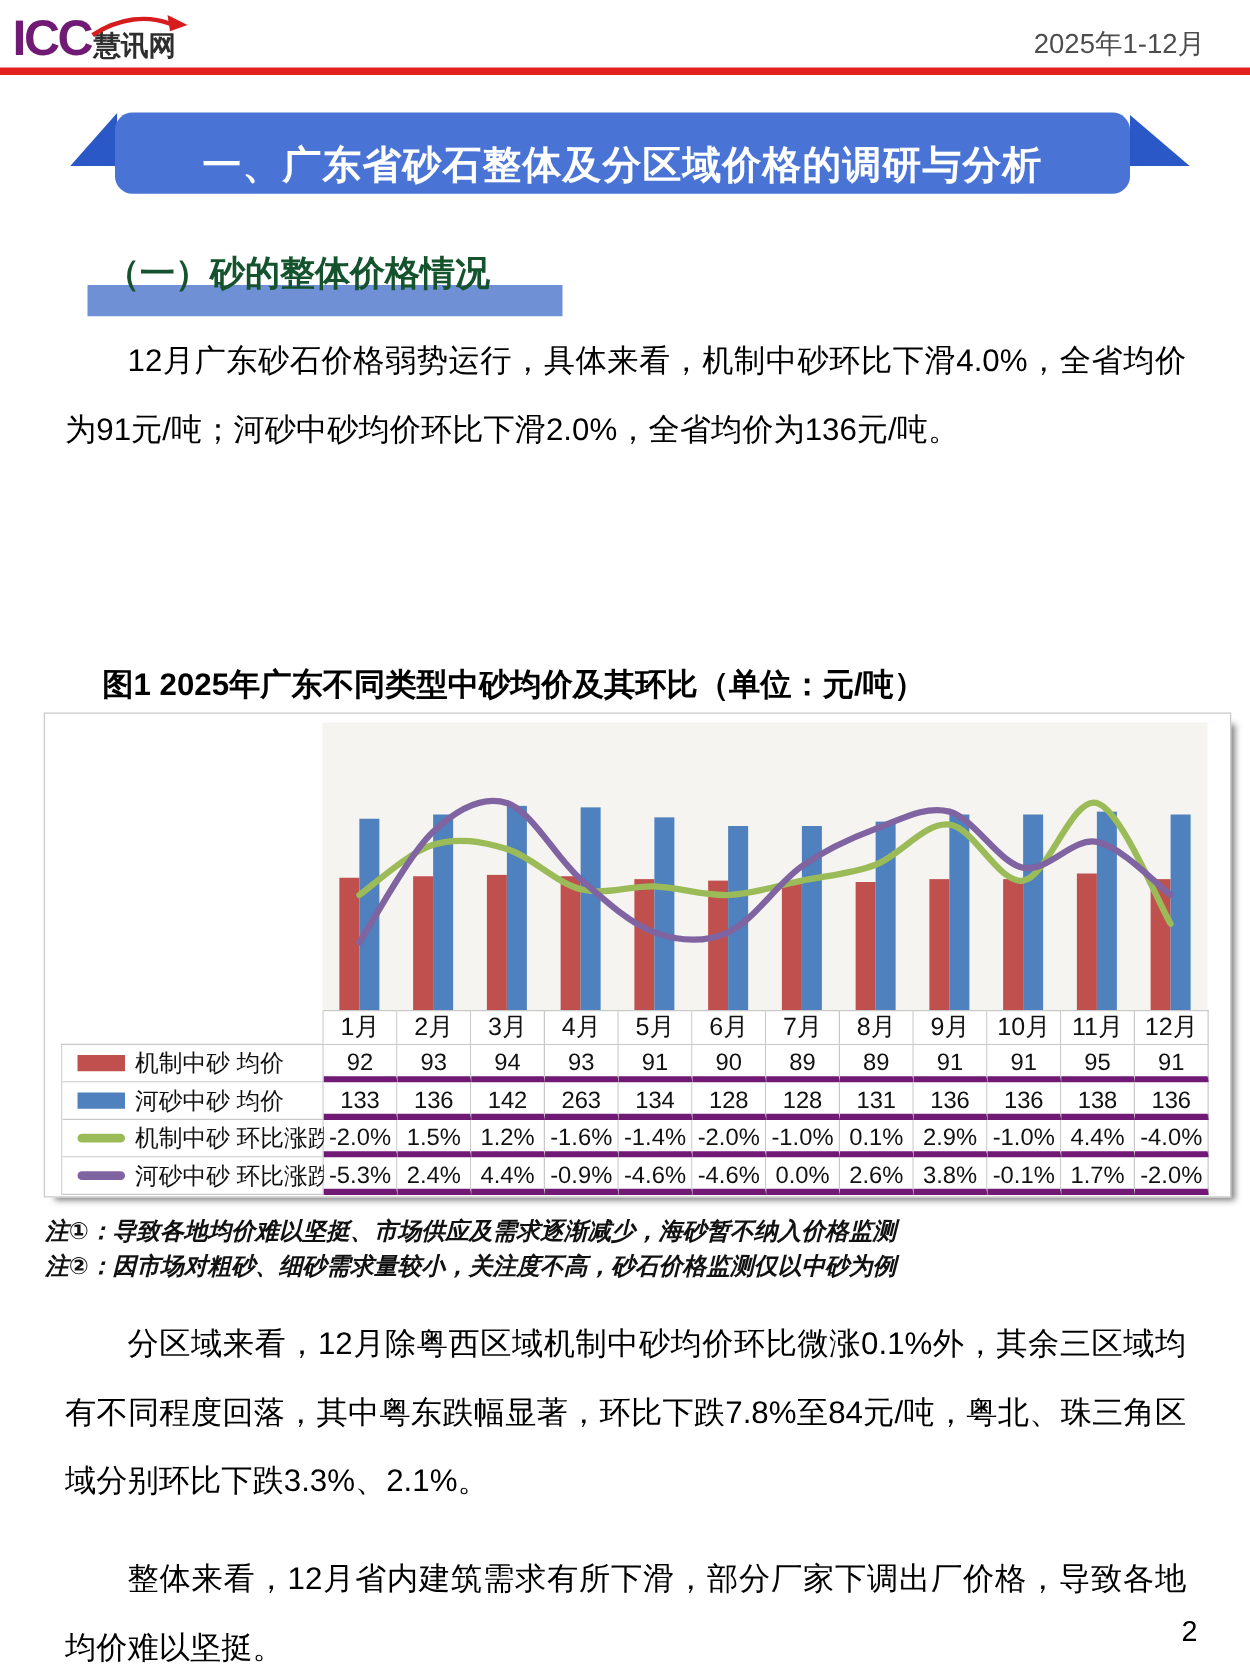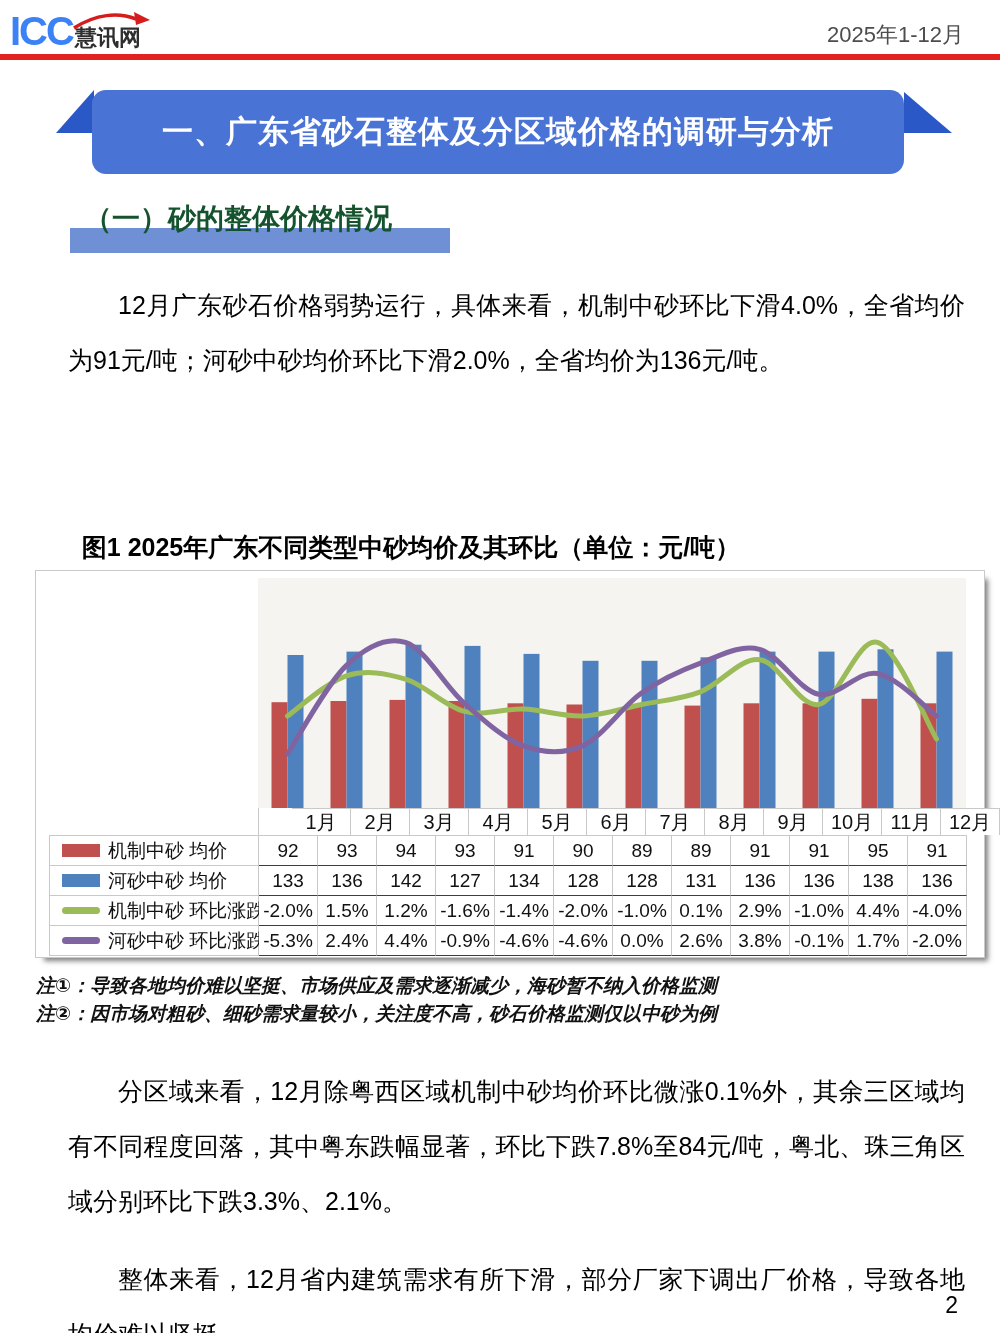--- a/index.html
+++ b/index.html
@@ -1,63 +1,63 @@
 <!DOCTYPE html>
 <html><head>
 <meta charset="utf-8">
 <style>
   html,body{margin:0;padding:0;background:#fff;}
   .page{position:relative;width:1000px;height:1333px;background:#fff;overflow:hidden;
         font-family:"Liberation Sans","DejaVu Sans",sans-serif;}
 
   
   .logo{position:absolute;left:10px;top:8px;height:48px;}
-  .icc{font-size:40px;font-weight:900;color:#3b82f6;letter-spacing:-2px;line-height:46px;}
+  .icc{font-size:40px;font-weight:900;color:#701a75;letter-spacing:-2px;line-height:46px;}
   .logo-cn{font-size:22px;font-weight:700;color:#2e2e2e;margin-left:2px;}
   .swoosh{position:absolute;left:62px;top:2px;}
   .hdate{position:absolute;right:36px;top:20px;font-size:22px;color:#4d4d4d;}
   .red-rule{position:absolute;left:0;top:54px;width:1000px;height:6px;background:#e32220;}
 
   
-  .banner{position:absolute;left:92px;top:90px;width:812px;height:84px;background:#4a73d6;
+  .banner{position:absolute;left:92px;top:90px;width:812px;height:65px;background:#4a73d6;
           border-radius:14px;color:#fff;font-size:31px;font-weight:700;letter-spacing:1px;
           text-align:center;line-height:84px;z-index:2;}
   .tri-left{position:absolute;left:56px;top:90px;width:38px;height:43px;background:#2a58c6;
             clip-path:polygon(100% 0,100% 100%,0 100%);z-index:1;}
   .tri-right{position:absolute;left:904px;top:92px;width:48px;height:41px;background:#2a58c6;
              clip-path:polygon(0 0,100% 100%,0 100%);z-index:1;}
 
   
   .subhead-bar{position:absolute;left:70px;top:228px;width:380px;height:25px;background:#7090d6;}
   .subhead-text{position:absolute;left:84px;top:200px;font-size:28px;font-weight:700;color:#14532d;z-index:2;}
 
   
-  .body{position:absolute;left:52px;width:897px;margin:16px;font-size:25px;line-height:55px;
+  .body{position:absolute;left:52px;width:897px;margin:0;font-size:25px;line-height:55px;
         color:#000;text-align:justify;text-indent:2em;}
   .p1{top:262px;} .p2{top:367px;} .p3{top:1048px;} .p4{top:1236px;}
 
   
   .fig-title{position:absolute;left:0;top:531px;width:822px;text-align:center;
              font-size:25px;font-weight:700;color:#000;}
 
   
   .chart-box{position:absolute;left:35px;top:570px;width:948px;height:386px;background:#fff;
              border:1px solid #c9c9c9;box-shadow:6px 6px 5px -3px rgba(60,60,60,.65);}
   .plot{position:absolute;left:222px;top:7px;width:708px;height:230px;background:#f5f4f1;}
   .chart-table{position:absolute;left:13px;top:237px;}
-  .mrow{display:flex;margin-left:209px;border-left:1px solid #c9c9c9;width:708px;box-sizing:content-box;padding-left:33px;}
+  .mrow{display:flex;margin-left:209px;border-left:1px solid #c9c9c9;width:708px;box-sizing:content-box;}
   .mcell{width:59px;height:27px;box-sizing:border-box;border-right:1px solid #c9c9c9;
          border-top:1px solid #c9c9c9;text-align:center;font-size:20px;line-height:27px;color:#111;background:#fff;}
   .trows{border-left:1px solid #c9c9c9;border-top:1px solid #c9c9c9;width:917px;}
   .trow{display:flex;}
   .legcell{width:209px;height:30px;box-sizing:border-box;border-right:1px solid #c9c9c9;
            border-bottom:1px solid #c9c9c9;display:flex;align-items:center;padding-left:12px;
            gap:8px;font-size:19px;color:#111;background:#fff;}
   .vcell{width:59px;height:30px;box-sizing:border-box;border-right:1px solid #c9c9c9;
-         border-bottom:1px solid #701a75;text-align:center;line-height:29px;font-size:19px;
+         border-bottom:5px solid #701a75;text-align:center;line-height:29px;font-size:19px;
          color:#111;background:#fff;}
   .swatch-bar{width:38px;height:13px;display:inline-block;flex:0 0 38px;}
   .swatch-line{width:38px;height:7px;border-radius:4px;display:inline-block;flex:0 0 38px;}
   .leglabel{white-space:nowrap;}
 
   
   .notes{position:absolute;left:36px;top:972px;font-size:19px;font-style:italic;font-weight:600;
          color:#111;line-height:28px;}
 
   .pagenum{position:absolute;right:42px;top:1292px;font-size:23px;color:#000;}
@@ -156,21 +156,21 @@
             <div class="vcell">91</div>
           </div>
           <div class="trow">
             <div class="legcell">
               <span class="swatch-bar" style="background: rgb(78, 129, 189);"></span>
               <span class="leglabel">河砂中砂 均价</span>
             </div>
             <div class="vcell">133</div>
             <div class="vcell">136</div>
             <div class="vcell">142</div>
-            <div class="vcell">127</div>
+            <div class="vcell">263</div>
             <div class="vcell">134</div>
             <div class="vcell">128</div>
             <div class="vcell">128</div>
             <div class="vcell">131</div>
             <div class="vcell">136</div>
             <div class="vcell">136</div>
             <div class="vcell">138</div>
             <div class="vcell">136</div>
           </div>
           <div class="trow">

